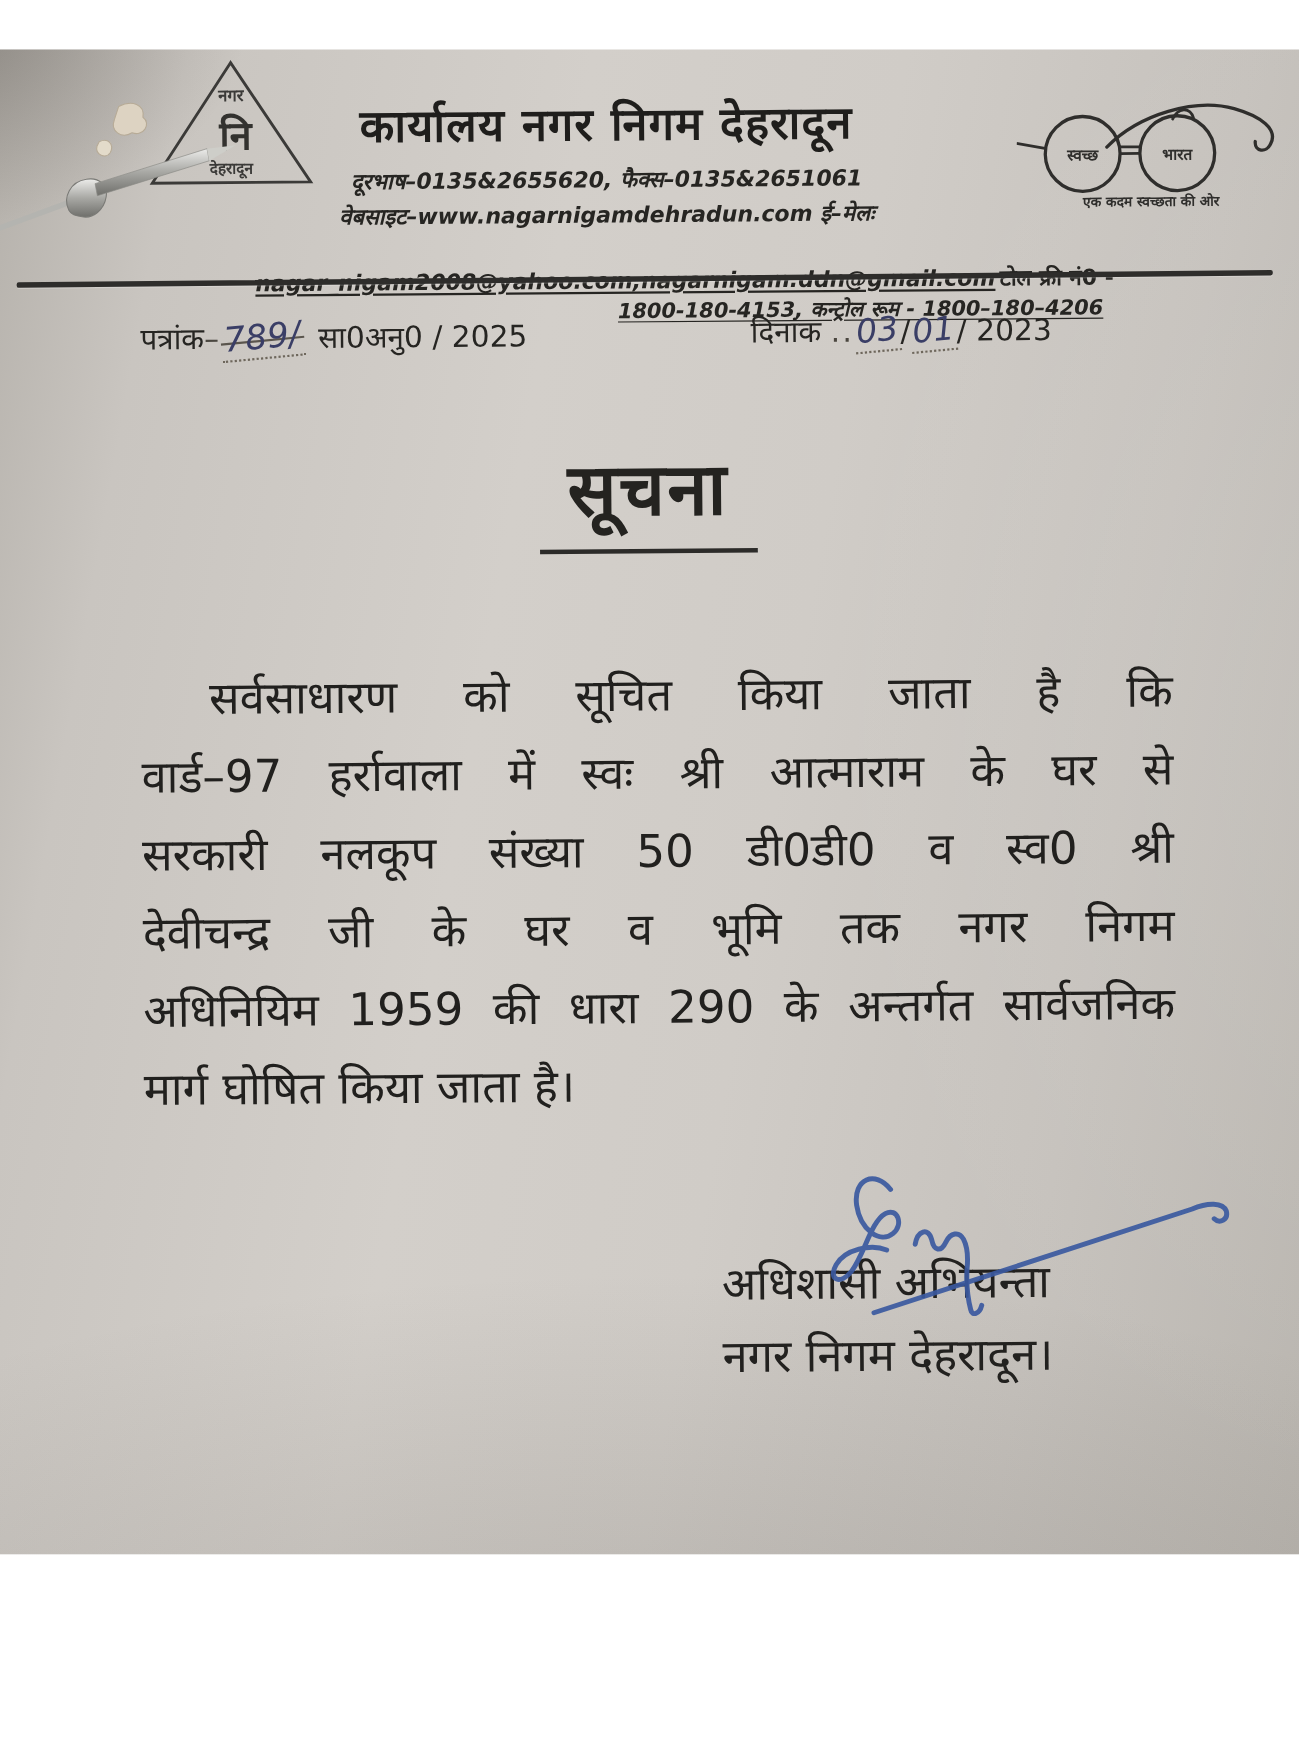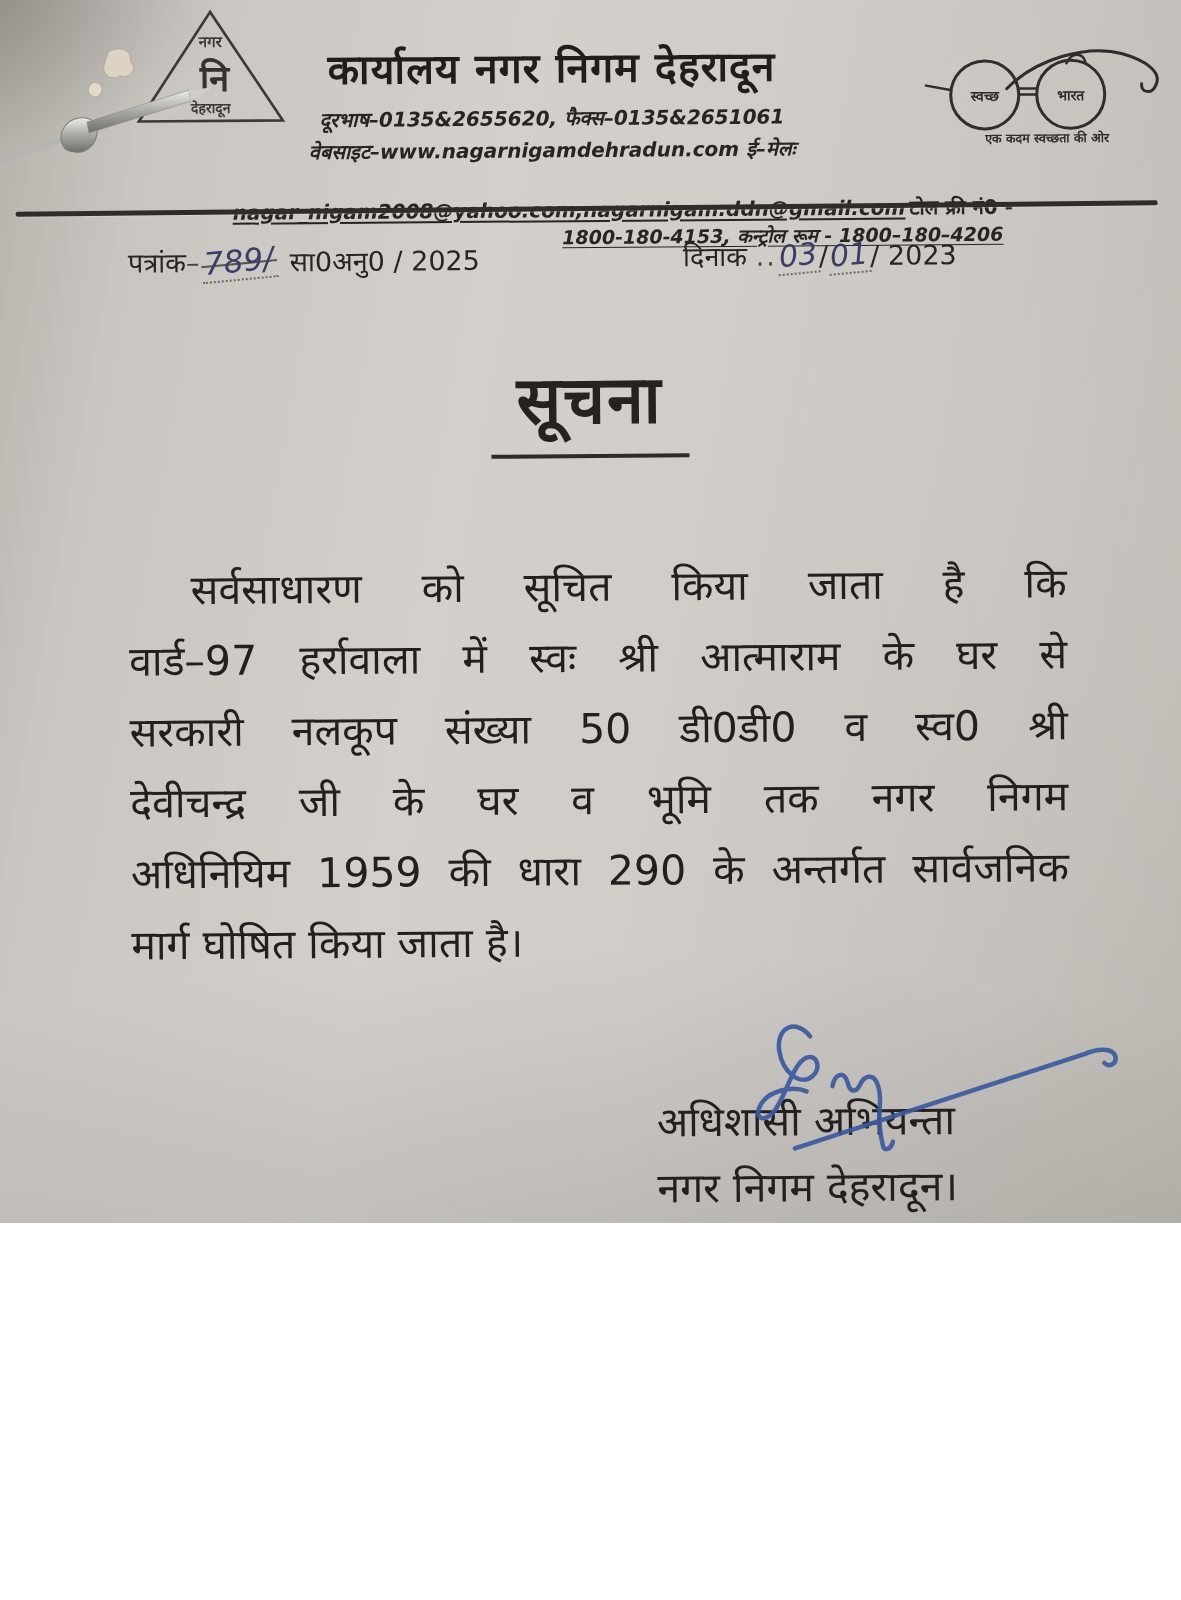--- a/index.html
+++ b/index.html
@@ -1,26 +1,27 @@
 <!DOCTYPE html>
 <html><head>
 <meta charset="utf-8">
 <style>
   * { margin:0; padding:0; box-sizing:border-box; }
   html,body { width:1181px; height:1600px; }
   body { font-family:"DejaVu Sans", sans-serif; }
 
   .page {
-    position:relative; width:1181px; height:1223px; overflow:hidden;
+    position:relative; width:1181px; height:1368px; overflow:hidden;
     background:
       radial-gradient(420px 300px at -3% -2%, rgba(50,45,40,0.30), transparent 62%),
       radial-gradient(1500px 600px at 50% 112%, rgba(70,65,58,0.20), transparent 70%),
       radial-gradient(900px 1200px at 108% 45%, rgba(255,255,252,0.10), transparent 60%),
       linear-gradient(100deg, #b5b1ab 0%, #c9c5c0 12%, #d3cfca 38%, #d0ccc7 58%, #c6c2bd 80%, #b9b5af 100%);
     color:#262522;
+    margin-top:45px;
   }
   .tilt { position:absolute; inset:0; transform:rotate(-0.45deg); transform-origin:50% 42%; }
 
   
   .hdr { position:absolute; left:225px; top:38px; width:660px; text-align:center; }
   .hdr-title { font-size:41px; font-weight:700; letter-spacing:1px; color:#1f1e1c; white-space:nowrap; }
   .hdr-phone { margin-top:10px; font-size:20px; font-weight:700; font-style:italic; }
   .hdr-web   { margin-top:5px;  font-size:20px; font-weight:700; font-style:italic; }
   .hdr-email { position:absolute; left:10px; top:158px; width:900px; text-align:left; white-space:nowrap;
                font-size:20px; font-weight:700; font-style:italic; }

